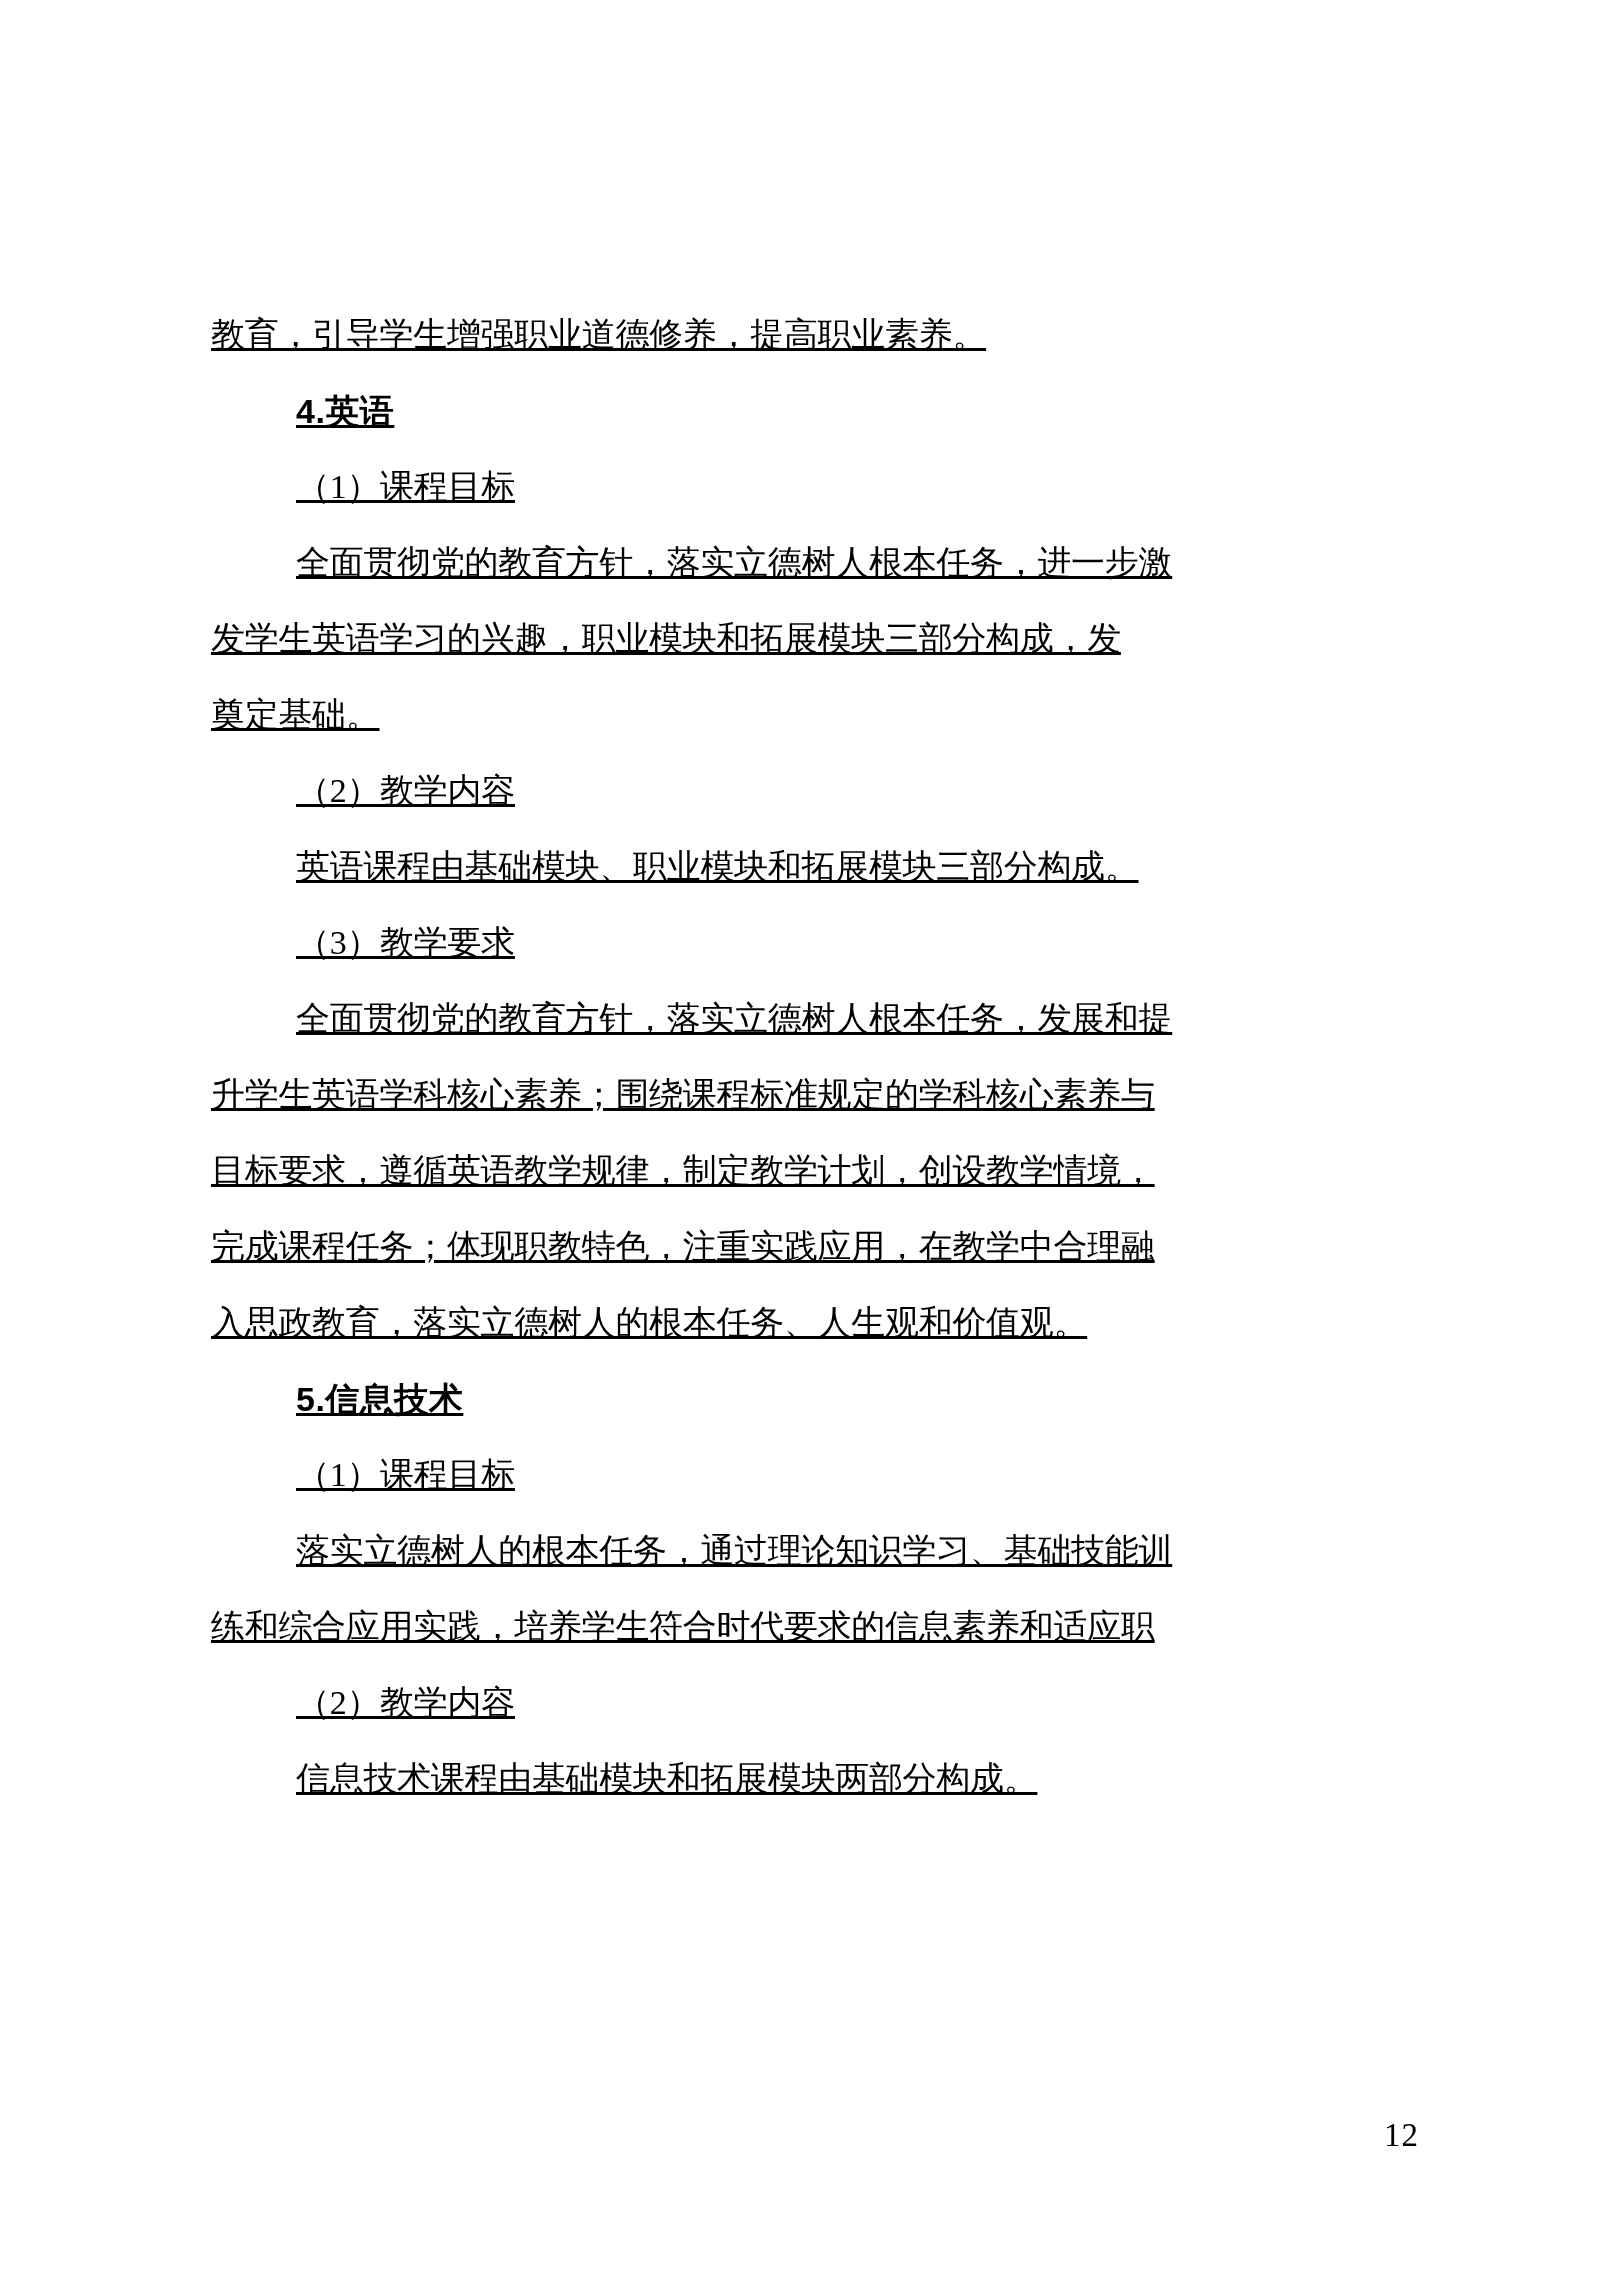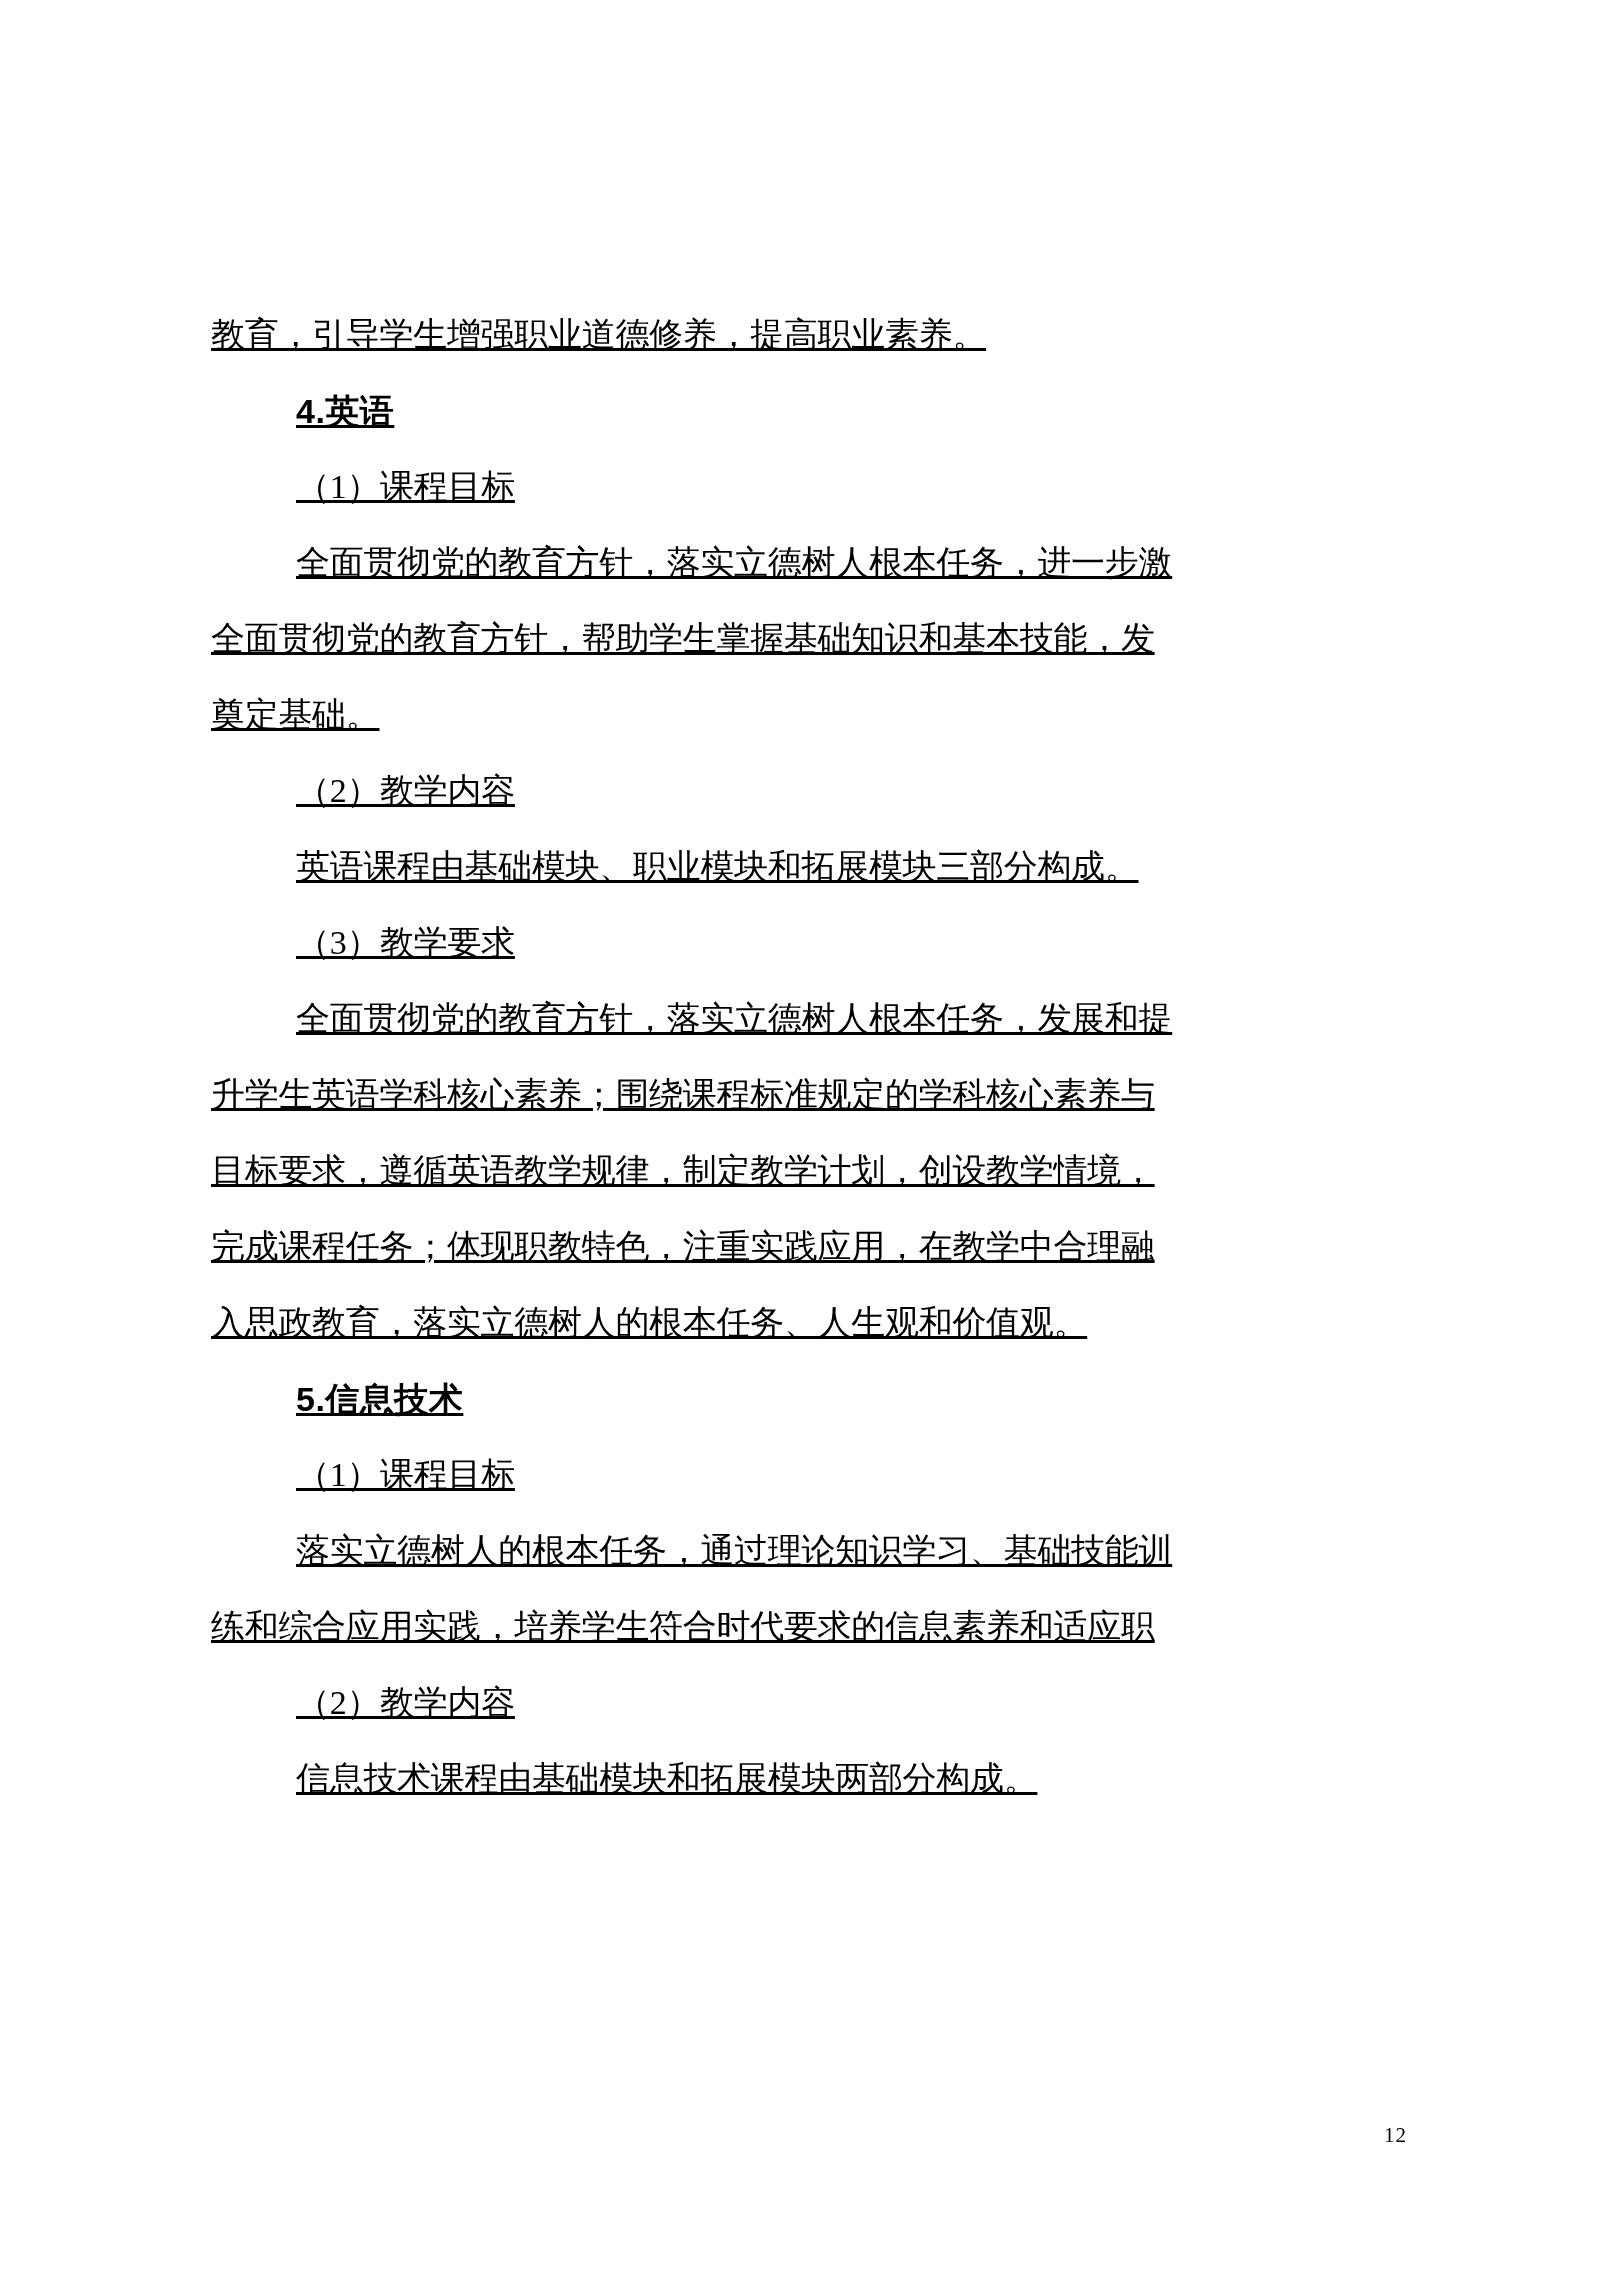--- a/index.html
+++ b/index.html
@@ -34,38 +34,38 @@
   }
   .hd {
     font-weight: bold;
     font-family: "Liberation Sans", "DejaVu Sans", sans-serif;
     letter-spacing: 0.5px;
   }
   .page-num {
     position: absolute;
     left: 1384px;
     top: 2119px;
-    font-size: 21px;
+    font-size: 33px;
     line-height: 33px;
     letter-spacing: 1px;
   }
 </style>
 </head>
 <body>
 
 <div class="doc">
 
   <div class="line">教育，引导学生增强职业道德修养，提高职业素养。</div>
 
   <div class="line ind hd">4.英语</div>
 
   <div class="line ind">（1）课程目标</div>
 
   <div class="line ind">全面贯彻党的教育方针，落实立德树人根本任务，进一步激</div>
-  <div class="line">全面贯彻党的教育方针，帮助学生掌握基础知识和基本技能，发</div>
+  <div class="line">发学生英语学习的兴趣，职业模块和拓展模块三部分构成，发</div>
   <div class="line">奠定基础。</div>
 
   <div class="line ind">（2）教学内容</div>
 
   <div class="line ind">英语课程由基础模块、职业模块和拓展模块三部分构成。</div>
 
   <div class="line ind">（3）教学要求</div>
 
   <div class="line ind">全面贯彻党的教育方针，落实立德树人根本任务，发展和提</div>
   <div class="line">升学生英语学科核心素养；围绕课程标准规定的学科核心素养与</div>

